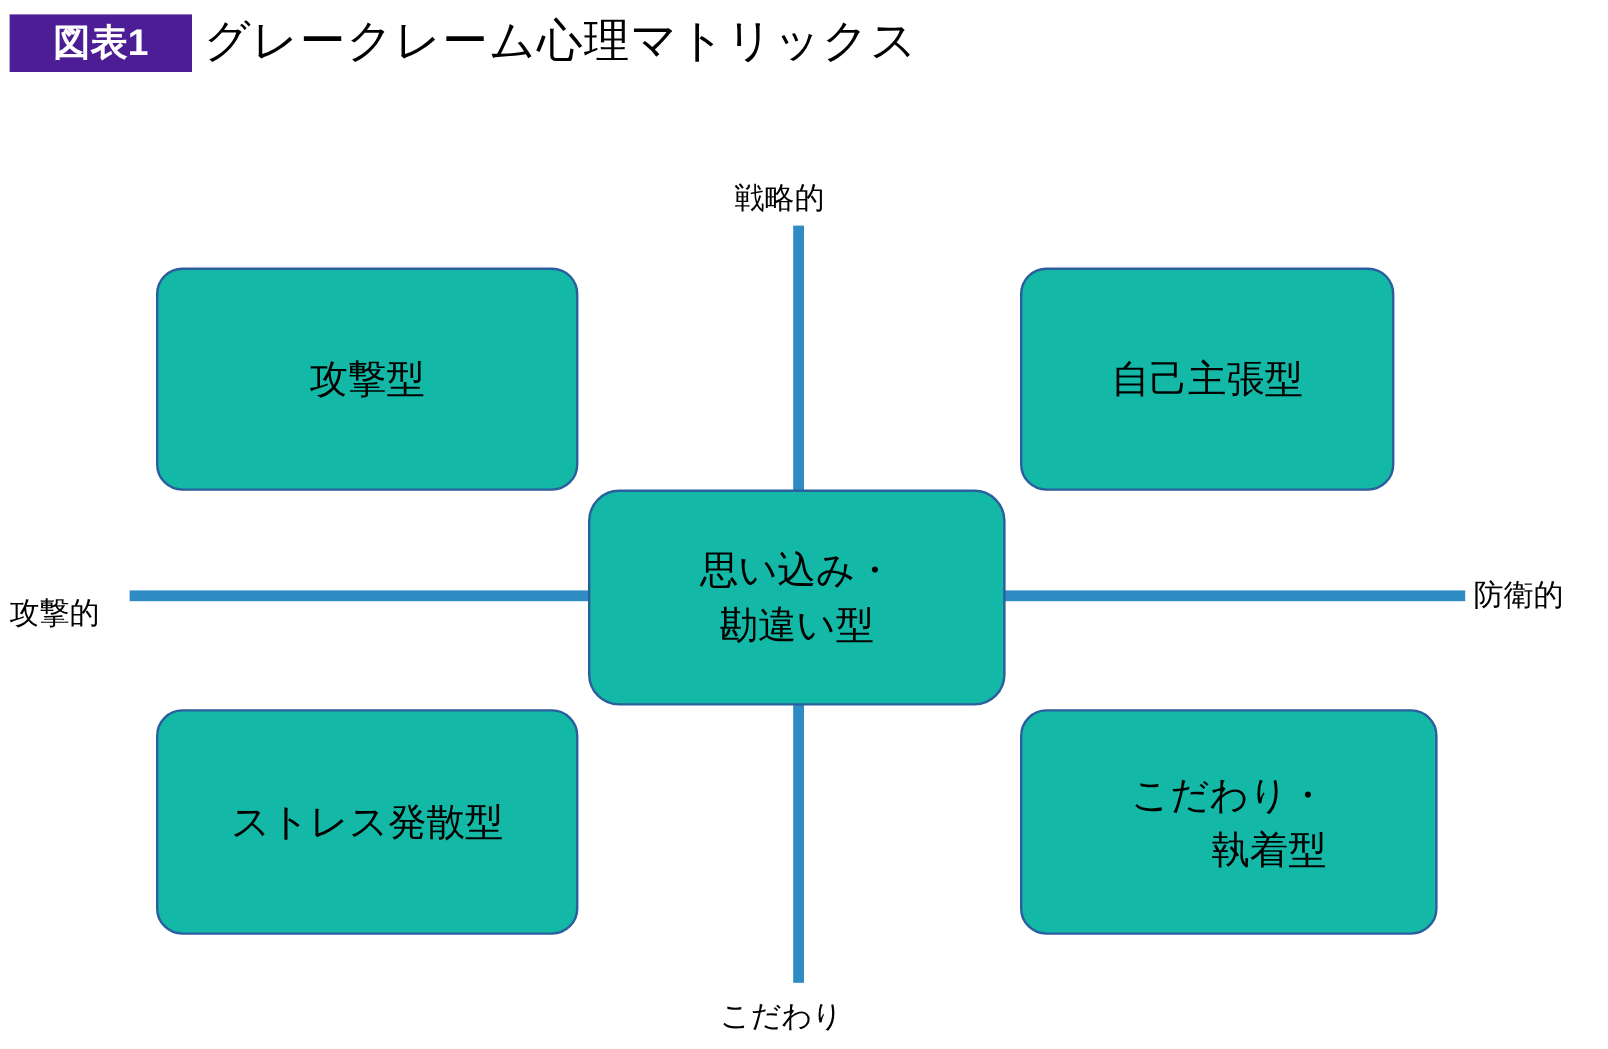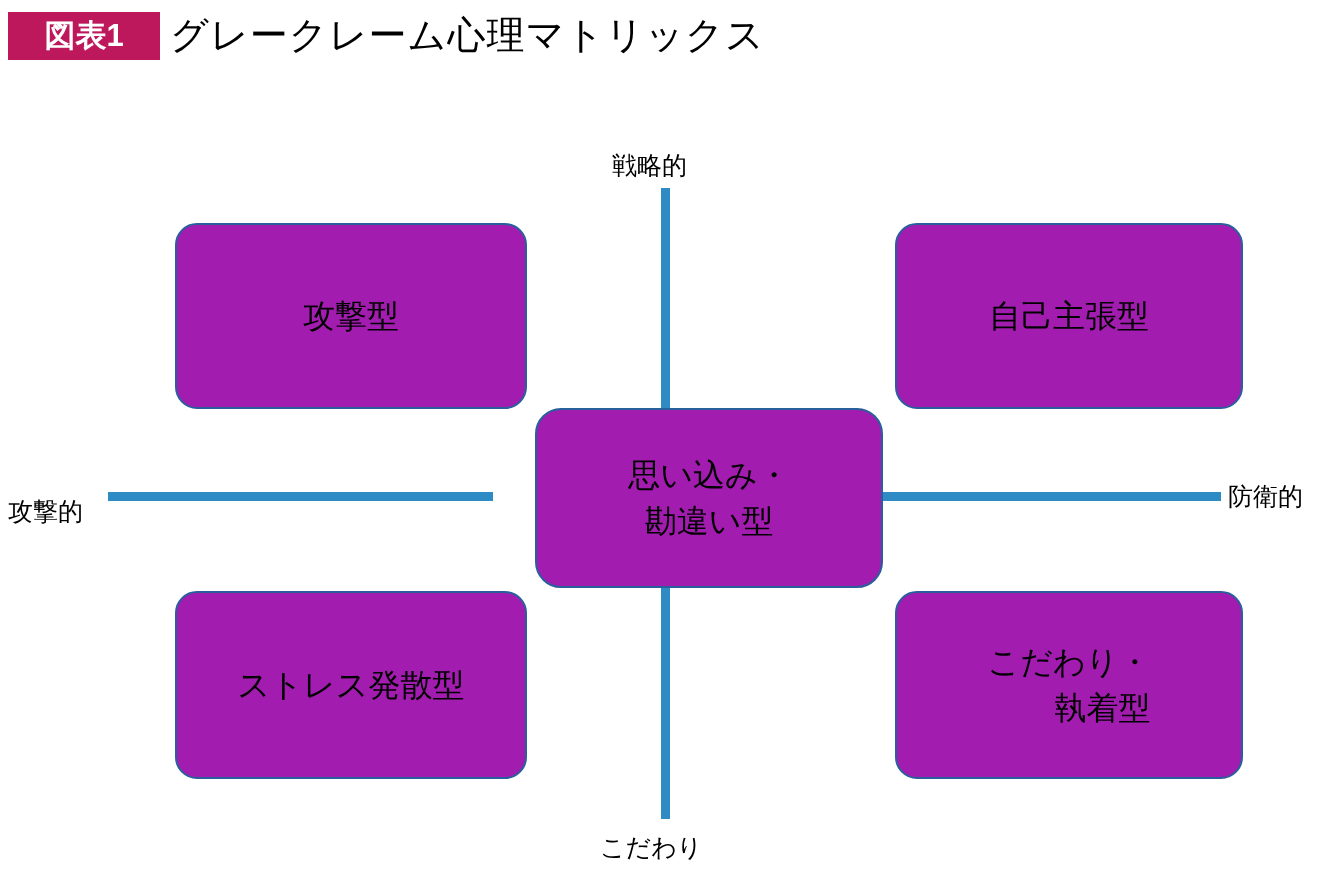--- a/index.html
+++ b/index.html
@@ -10,21 +10,21 @@
     color:#000000;
     overflow:hidden;
   }
   #page { position:relative; width:1340px; height:874px; background:#fff; }
 
   
   #header { position:absolute; left:0; top:0; width:1340px; height:130px; }
   #badge {
     position:absolute; left:8px; top:12px;
     width:152px; height:48px;
-    background:#be185d; color:#ffffff;
+    background:#4c1d95; color:#ffffff;
     font-size:31px; font-weight:bold;
     display:flex; align-items:center; justify-content:center;
     letter-spacing:0px;
   }
   #title {
     position:absolute; left:170px; top:6px;
     font-size:38px; font-weight:normal;
     letter-spacing:1px; white-space:nowrap; line-height:58px;
   }
   #subtitle {
@@ -43,31 +43,30 @@
   
   .axis-label { position:absolute; font-size:25px; white-space:nowrap; line-height:30px; }
   #label-top    { left:612px;  top:150px; }
   #label-bottom { left:600px;  top:832px; }
   #label-left   { left:8px;    top:496px; }
   #label-right  { left:1228px; top:481px; }
 
   
   .box {
     position:absolute;
-    background:#a21caf;
+    background:#14b8a6;
     border:2.5px solid #2a5f9e;
     border-radius:22px;
     display:flex; align-items:center; justify-content:center;
     text-align:center;
     font-size:32px; line-height:46px;
     color:#000000;
-    margin-left:45px;
   }
   #box-ul     { left:130px; top:223px; width:352px; height:186px; }
-  #box-ur     { left:850px; top:223px; width:348px; height:186px; }
+  #box-ur     { left:850px; top:223px; width:312px; height:186px; }
   #box-ll     { left:130px; top:591px; width:352px; height:188px; }
   #box-lr     { left:850px; top:591px; width:348px; height:188px;text-align:right; }
   #box-center {
     left:490px; top:408px; width:348px; height:180px;
     border-radius:26px; z-index:5;
   }
   .box-text { white-space:pre-line; }
 </style>
 </head>
 <body>

